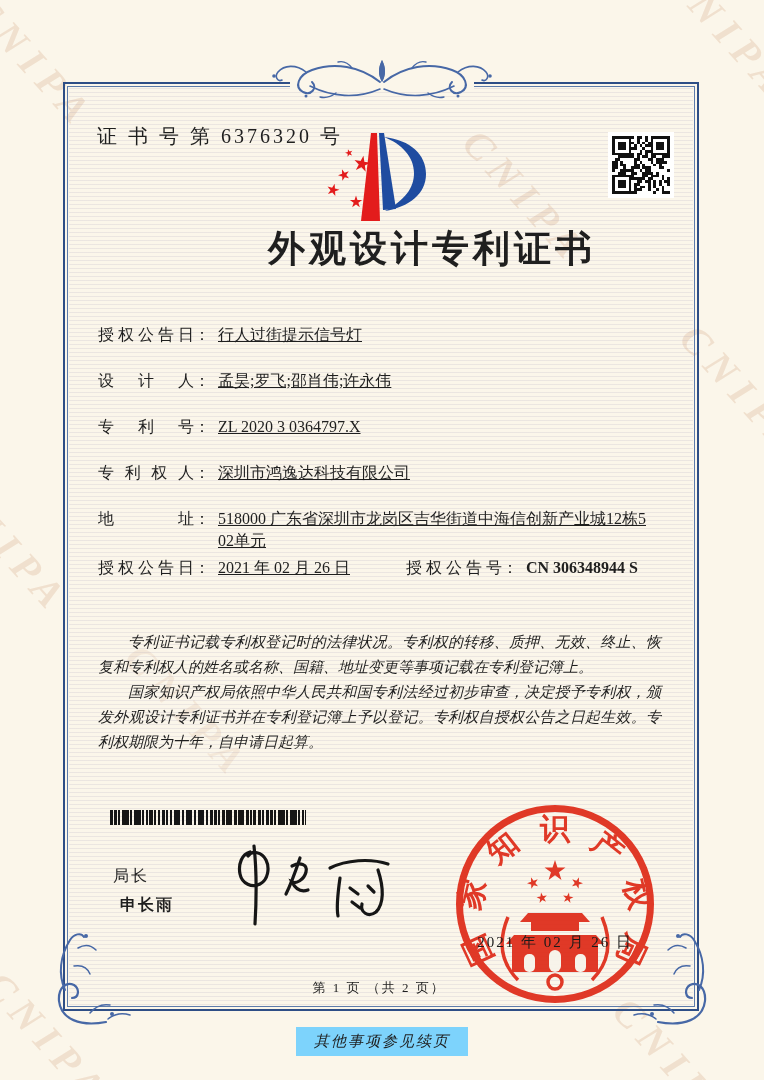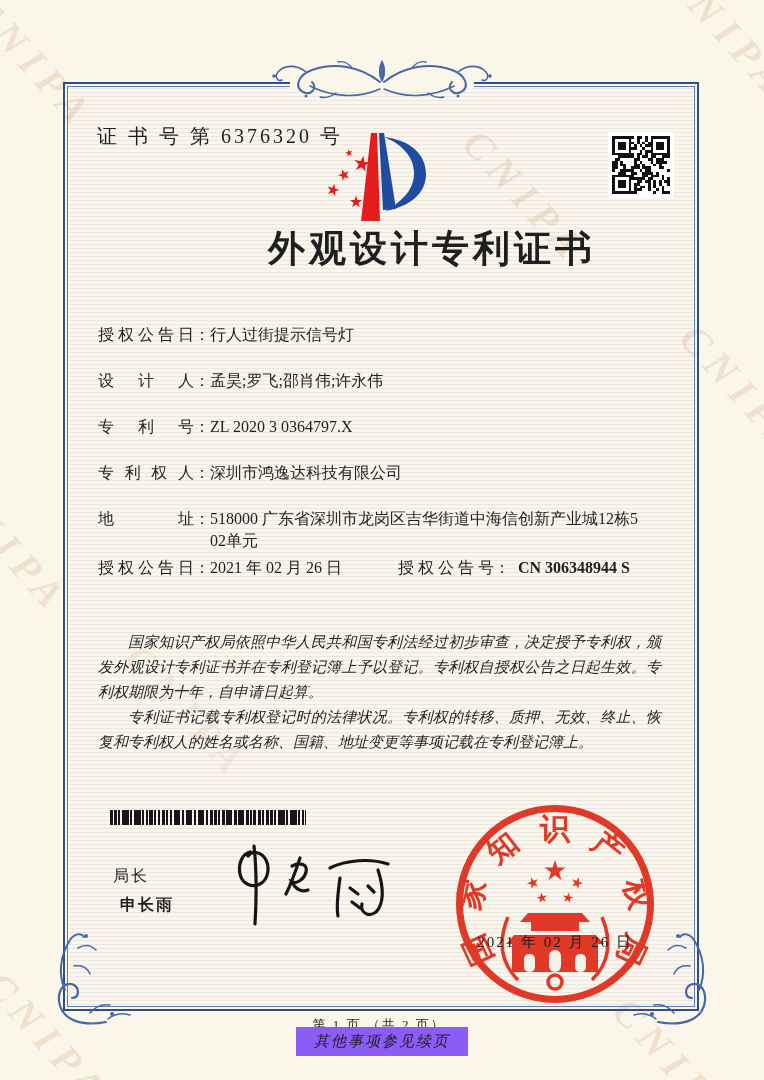--- a/index.html
+++ b/index.html
@@ -28,22 +28,22 @@
   .qr-box{left:608px;top:132px;width:66px;height:66px;background:#fff;display:flex;
       align-items:center;justify-content:center;}
   .title{left:63px;top:224px;width:738px;text-align:center;font-size:37px;font-weight:700;
       letter-spacing:4px;}
   .fields{left:98px;top:324px;width:570px;font-size:16px;}
   .field-row{line-height:22px;margin-bottom:24px;white-space:nowrap;}
   .field-row.row-address{margin-bottom:5px;}
   .f-label{display:inline-block;width:96px;text-align:justify;text-align-last:justify;
       vertical-align:top;}
   .f-colon{vertical-align:top;}
-  .f-value{display:inline-block;width:432px;vertical-align:top;
-      word-break:break-all;white-space:normal;}
+  .f-value{display:inline-block;margin-left:8px;width:432px;vertical-align:top;
+      word-break:break-all;white-space:normal;text-decoration:underline;}
   .grant-row{line-height:22px;white-space:nowrap;}
   .grant-row .f-value{width:188px;}
   .grant-row .f-label2{display:inline-block;width:96px;text-align:justify;
       text-align-last:justify;vertical-align:top;}
   .grant-row .f-value2{margin-left:8px;font-weight:bold;}
   .body-text{left:98px;top:630px;width:563px;font-size:15px;line-height:25px;
       text-align:justify;font-style:italic;}
   .body-text p{margin:0;text-indent:2em;}
   .barcode{left:110px;top:810px;width:196px;height:15px;
       background-image:
@@ -55,23 +55,23 @@
   .sig-name{left:120px;top:895px;font-family:"Liberation Sans","DejaVu Sans",sans-serif;
       font-size:16px;font-weight:700;letter-spacing:2px;}
   .signature{left:222px;top:840px;}
   .signature path{fill:none;stroke:#161616;stroke-width:3.2px;stroke-linecap:round;}
   .seal{left:452px;top:801px;z-index:5;opacity:.95;}
   .seal-char{fill:var(--seal-red);font-size:30px;font-weight:700;text-anchor:middle;
       font-family:"Liberation Serif","DejaVu Serif",serif;}
   .seal-date{left:465px;top:933px;width:180px;text-align:center;font-size:15px;
       letter-spacing:2px;z-index:6;color:#1a1a1a;}
   .page-num{left:63px;top:979px;width:632px;text-align:center;font-size:13px;
-      letter-spacing:2px;margin-top:37px;}
+      letter-spacing:2px;}
   .cont-note{left:0;top:1027px;width:764px;text-align:center;z-index:4;}
-  .cont-note span{display:inline-block;background:#8b5cf6;padding:5px 18px;font-size:15px;
+  .cont-note span{display:inline-block;background:#7dd3fc;padding:5px 18px;font-size:15px;
       font-style:italic;letter-spacing:2px;}
 </style>
 </head>
 <body>
 
 <svg width="0" height="0" style="position:absolute">
   <defs>
     <path id="star" d="M0,-1 L0.2245,-0.309 L0.9511,-0.309 L0.3633,0.118 L0.5878,0.809 L0,0.382 L-0.5878,0.809 L-0.3633,0.118 L-0.9511,-0.309 L-0.2245,-0.309 Z"></path>
   </defs>
 </svg>
@@ -318,22 +318,22 @@
   <div class="field-row row-address">
     <span class="f-label">地址</span><span class="f-colon">：</span><span class="f-value">518000 广东省深圳市龙岗区吉华街道中海信创新产业城12栋502单元</span>
   </div>
 </div>
   <div class="grant-row">
     <span class="f-label">授权公告日</span><span class="f-colon">：</span><span class="f-value">2021 年 02 月 26 日</span><span class="f-label2">授权公告号</span><span class="f-colon">：</span><span class="f-value2">CN 306348944 S</span>
   </div>
 </div>
 
 <div class="abs body-text">
+  <p>专利证书记载专利权登记时的法律状况。专利权的转移、质押、无效、终止、恢复和专利权人的姓名或名称、国籍、地址变更等事项记载在专利登记簿上。</p>
   <p>国家知识产权局依照中华人民共和国专利法经过初步审查，决定授予专利权，颁发外观设计专利证书并在专利登记簿上予以登记。专利权自授权公告之日起生效。专利权期限为十年，自申请日起算。</p>
-  <p>专利证书记载专利权登记时的法律状况。专利权的转移、质押、无效、终止、恢复和专利权人的姓名或名称、国籍、地址变更等事项记载在专利登记簿上。</p>
 </div>
 
 <div class="abs barcode"></div>
 
 <div class="abs sig-title">局长</div>
 <div class="abs sig-name">申长雨</div>
 
 <svg class="abs signature" width="180" height="90" viewBox="0 0 180 90">
   <path d="M28,12 C20,14 16,24 18,34 C20,44 30,48 38,44 C46,40 48,28 44,20 C40,12 30,10 26,16"></path>
   <path d="M32,6 C34,24 35,50 33,84"></path>

